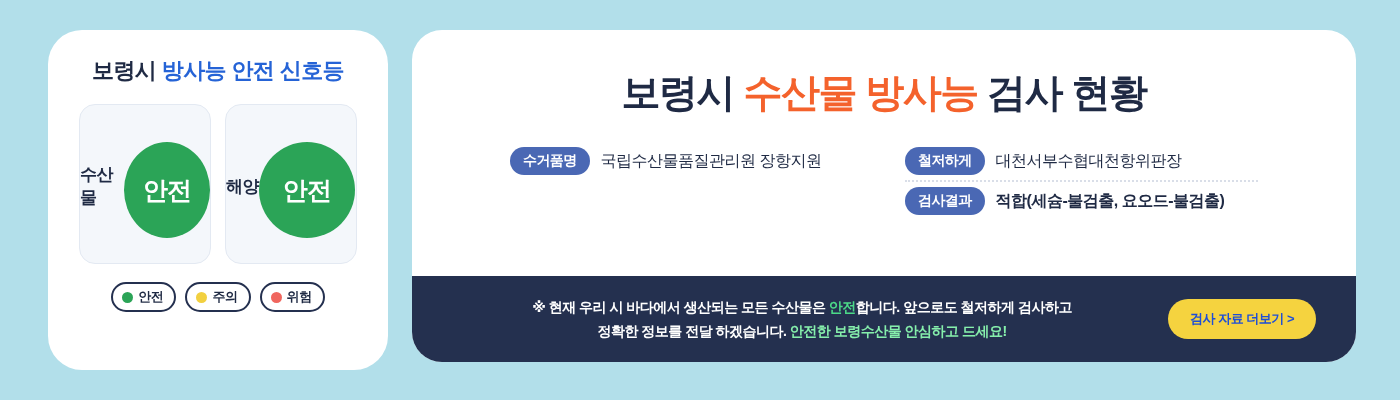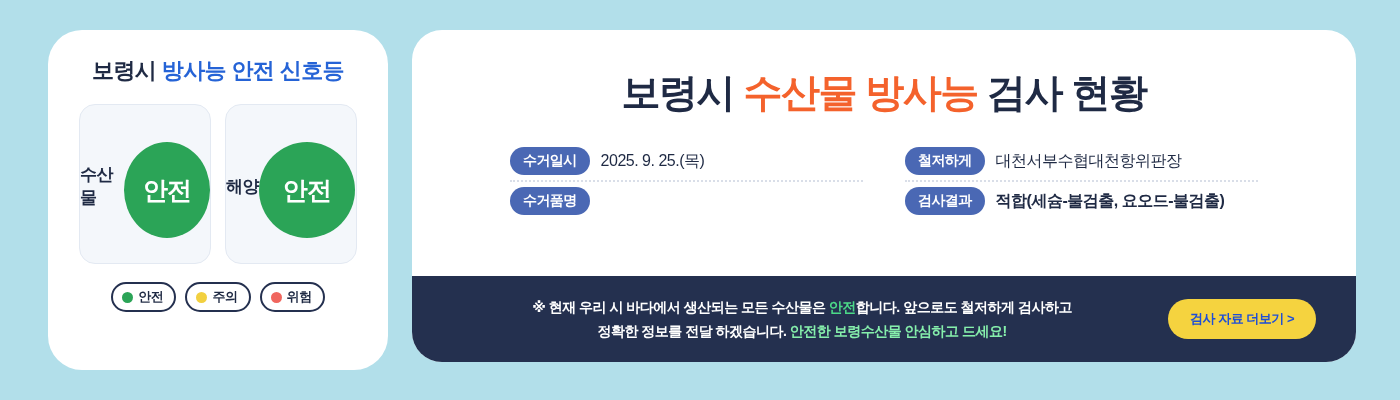--- a/index.html
+++ b/index.html
@@ -276,28 +276,25 @@
       <h1 class="panel-title">
         <span>보령시</span>
         <span class="hot">수산물 방사능</span>
         <span>검사 현황</span>
       </h1>
 
       <div class="detail-grid">
 
         <div class="detail-col">
 
-          <div class="detail-row">
-            <span class="badge">수거일시</span>
-            <span class="detail-value">2025. 9. 25.(목)</span>
-          </div>
 
 
           <div class="detail-row last">
             <span class="badge">수거품명</span>
+            <span class="detail-value">국립수산물품질관리원 장항지원</span>
           </div>
 
         </div>
 
         <div class="detail-col">
 
           <div class="detail-row">
             <span class="badge">철저하게</span>
             <span class="detail-value">대천서부수협대천항위판장</span>
           </div>

